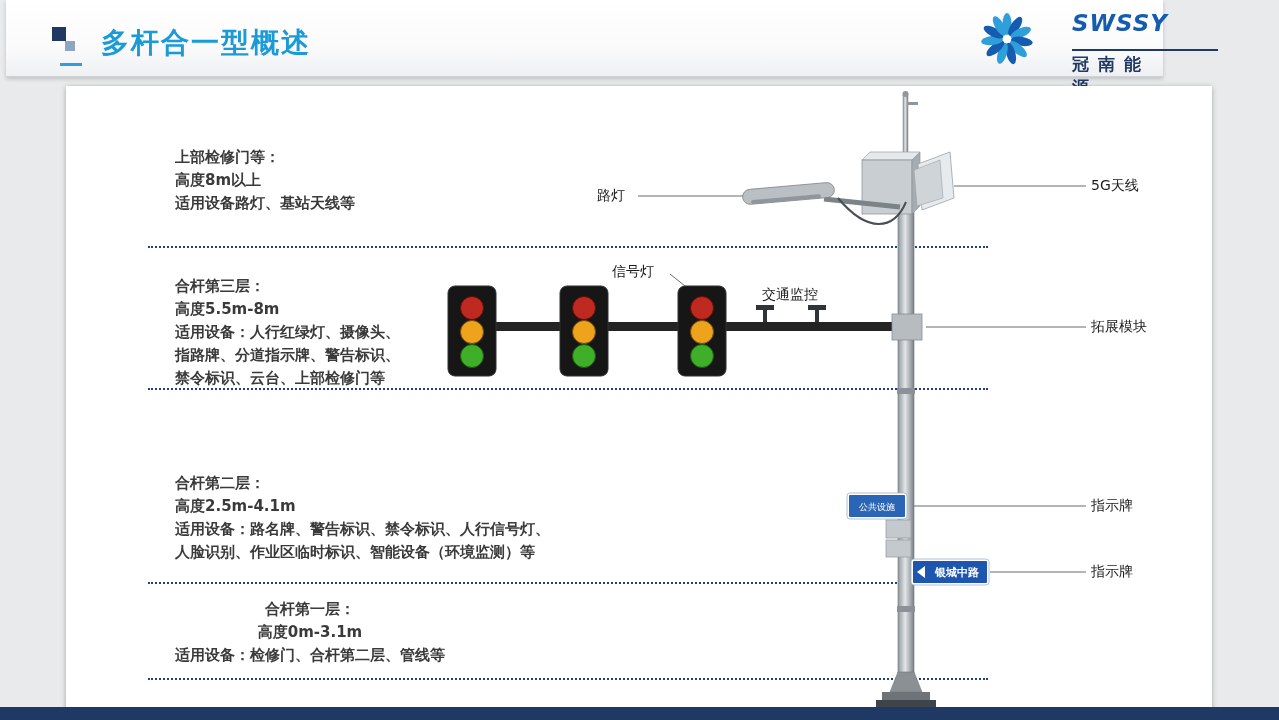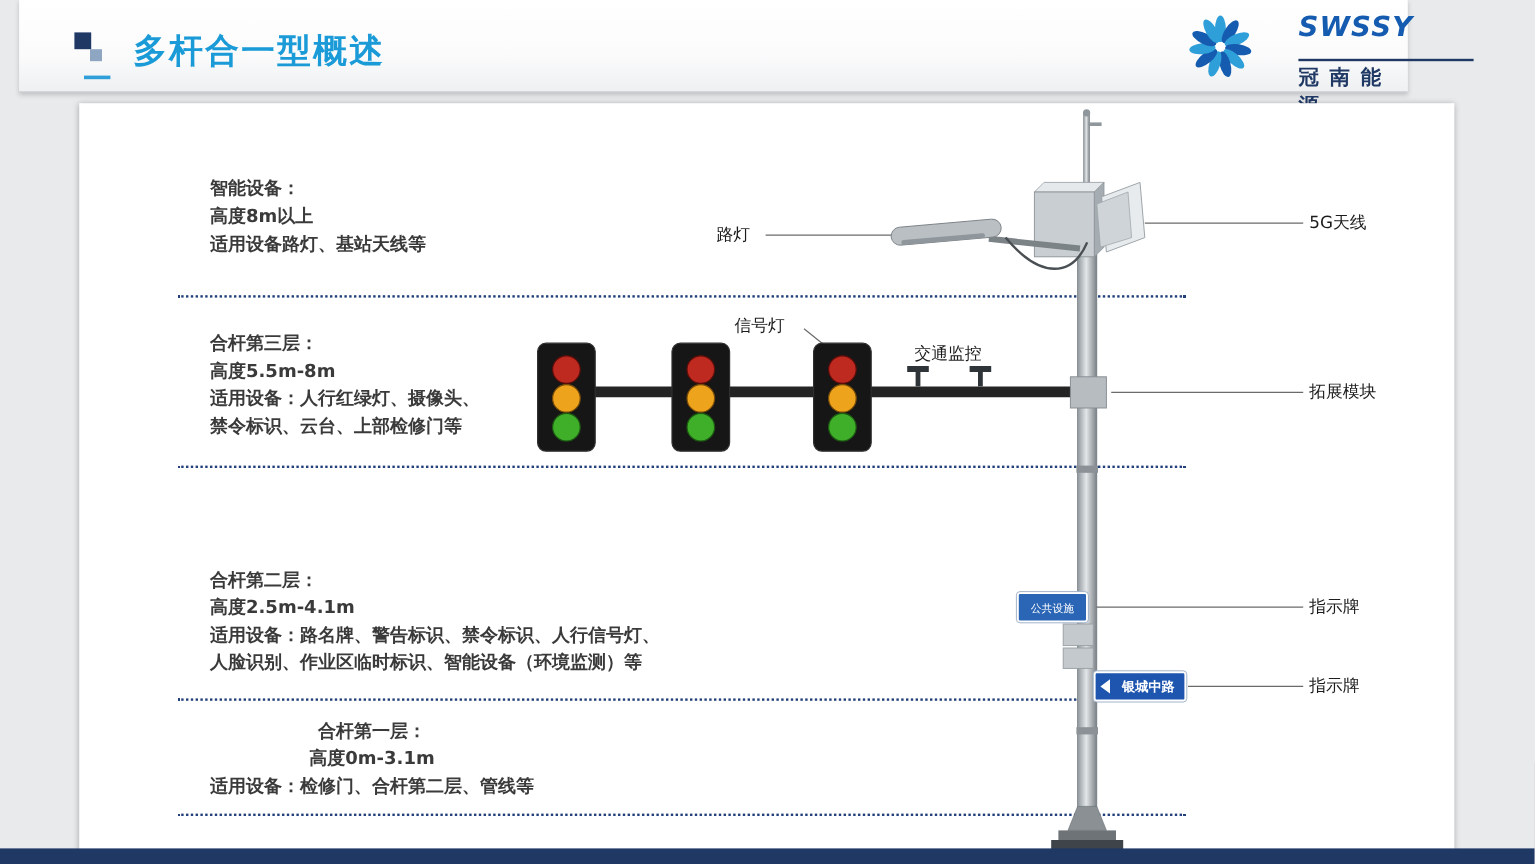--- a/index.html
+++ b/index.html
@@ -1,20 +1,20 @@
 <!DOCTYPE html>
 <html><head>
 <meta charset="utf-8">
 <style>
   html,body{margin:0;padding:0;background:#cfcfcf;}
   .slide{position:relative;width:1279px;height:720px;background:#e9eaec;overflow:hidden;
          font-family:"DejaVu Sans","Liberation Sans",sans-serif;}
 
   
-  .header{position:absolute;left:16px;top:0;width:1157px;height:76px;
+  .header{position:absolute;left:6px;top:0;width:1157px;height:76px;
           background:linear-gradient(180deg,#ffffff 0%,#fbfbfc 60%,#eef0f1 100%);
           border-bottom:1px solid #cfd2d6;box-shadow:0 2px 4px rgba(0,0,0,.18);}
   .sq-big{position:absolute;left:46px;top:27px;width:14px;height:14px;background:#1f3864;}
   .sq-small{position:absolute;left:59px;top:41px;width:10px;height:10px;background:#8fa6c2;}
   .sq-tick{position:absolute;left:54px;top:63px;width:22px;height:3px;background:#2e9fd8;}
   .page-title{position:absolute;left:95px;top:24px;font-size:28px;font-weight:bold;
               color:#1a9bd7;letter-spacing:2px;}
   .logo-burst{position:absolute;left:968px;top:8px;}
   .logo-brand{position:absolute;left:1066px;top:10px;font-size:23px;font-weight:800;
               font-style:italic;color:#155cb0;letter-spacing:1px;}
@@ -175,29 +175,30 @@
 
     <g>
       <rect x="846" y="474" width="76" height="24" rx="2" fill="#1e55ae" stroke="#ffffff" stroke-width="2"></rect>
       <rect x="845" y="473" width="78" height="26" rx="3" fill="none" stroke="#9fb0c8" stroke-width="0.8"></rect>
       <polygon points="859,480 851,486 859,492" fill="#ffffff"></polygon>
       <text x="891" y="490" text-anchor="middle" font-size="11" font-weight="bold" fill="#ffffff">银城中路</text>
     </g>
   </svg>
 
   <div class="layer-block lb4">
-    <div>智能设备：</div>
+    <div>上部检修门等：</div>
     <div>高度8m以上</div>
     <div>适用设备路灯、基站天线等</div>
   </div>
 
   <div class="layer-block lb3">
     <div>合杆第三层：</div>
     <div>高度5.5m-8m</div>
     <div>适用设备：人行红绿灯、摄像头、</div>
+    <div>指路牌、分道指示牌、警告标识、</div>
     <div>禁令标识、云台、上部检修门等</div>
   </div>
 
   <div class="layer-block lb2">
     <div>合杆第二层：</div>
     <div>高度2.5m-4.1m</div>
     <div>适用设备：路名牌、警告标识、禁令标识、人行信号灯、</div>
     <div>人脸识别、作业区临时标识、智能设备（环境监测）等</div>
   </div>
 

